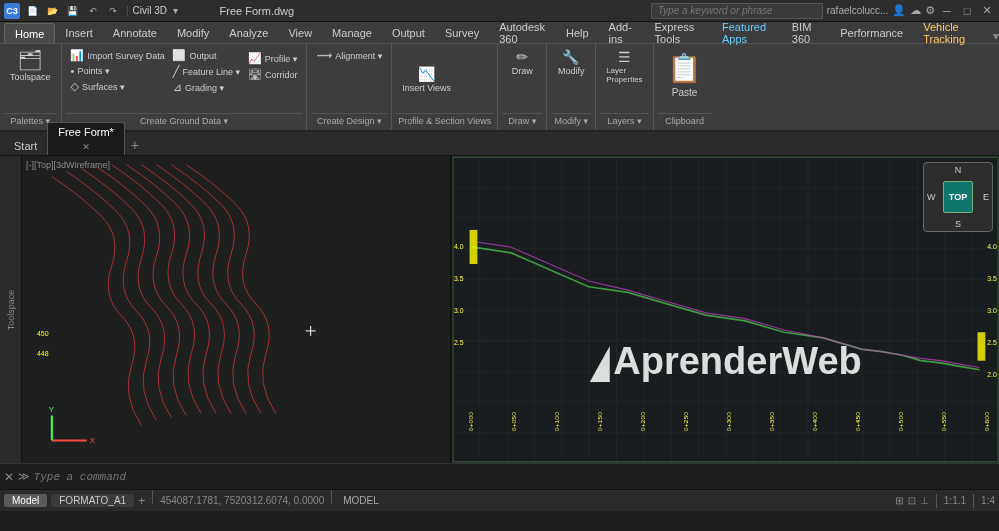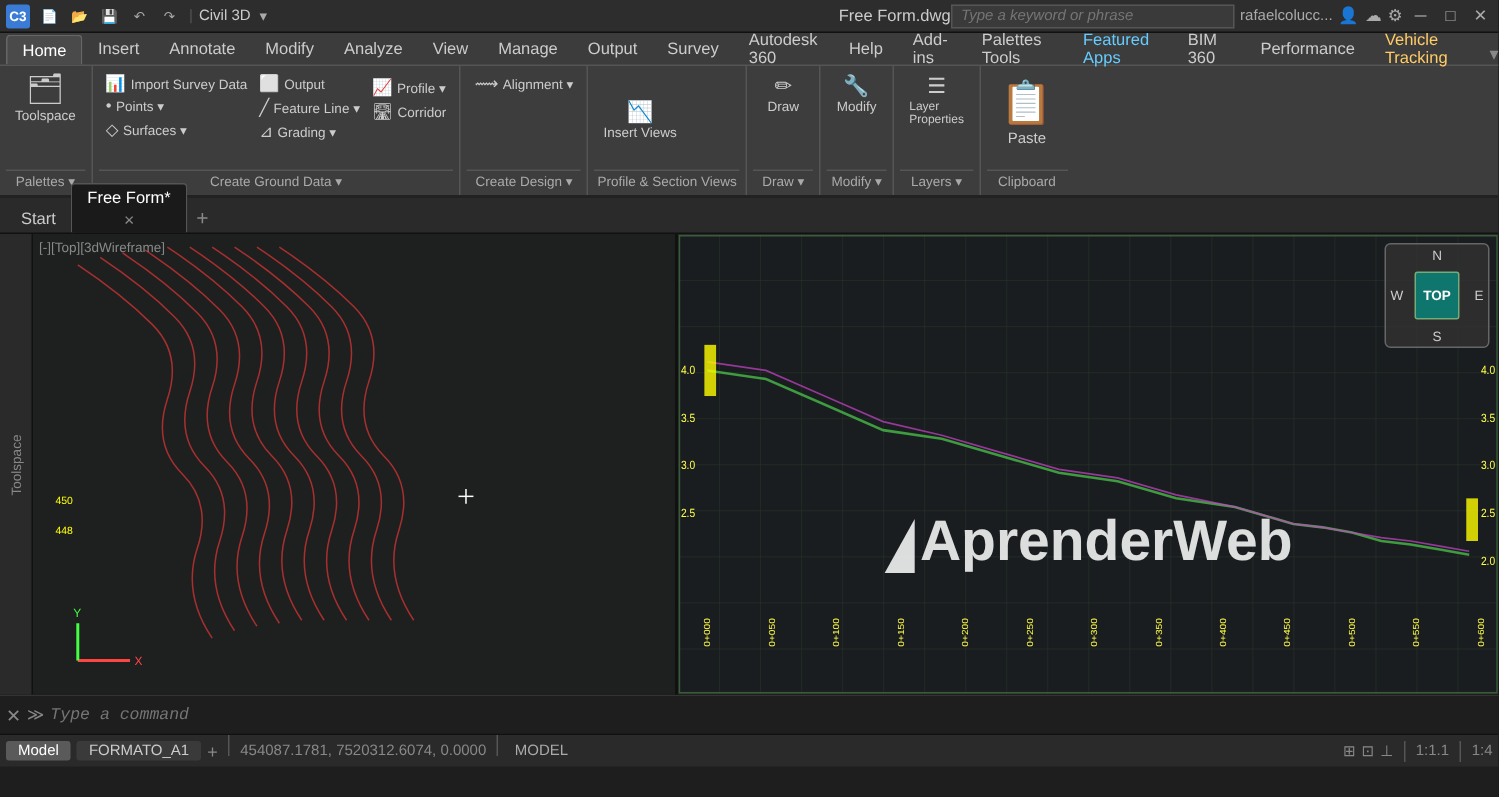--- a/index.html
+++ b/index.html
@@ -11,23 +11,23 @@
       background: #2d2d2d;
       display: flex;
       align-items: center;
       padding: 0 4px;
       border-bottom: 1px solid #111;
     }
     #titlebar .title-left { display: flex; align-items: center; gap: 4px; flex: 1; }
     #titlebar .app-icon { width: 16px; height: 16px; background: #3a7bd5; border-radius: 2px; display: flex; align-items: center; justify-content: center; font-size: 9px; color: white; font-weight: bold; }
     #titlebar .quick-access { display: flex; gap: 2px; align-items: center; }
     #titlebar .qa-btn { width: 18px; height: 16px; background: transparent; border: none; color: #aaa; font-size: 9px; cursor: pointer; display: flex; align-items: center; justify-content: center; }
-    #titlebar .title-center { flex: 2; text-align: right; font-size: 11px; color: #ccc; }
+    #titlebar .title-center { flex: 2; text-align: left; font-size: 11px; color: #ccc; }
     #titlebar .title-right { flex: 1; display: flex; align-items: center; justify-content: flex-end; gap: 4px; }
-    #titlebar .search-box { background: #3a3a3a; border: 1px solid #555; color: #aaa; font-size: 10px; padding: 1px 6px; width: 189px; height: 16px; font-style: italic; }
+    #titlebar .search-box { background: #3a3a3a; border: 1px solid #555; color: #aaa; font-size: 10px; padding: 1px 6px; width: 172px; height: 16px; font-style: italic; }
     #titlebar .user-area { display: flex; align-items: center; gap: 4px; font-size: 10px; color: #aaa; }
     #titlebar .win-btn { width: 16px; height: 16px; border: none; background: transparent; color: #aaa; cursor: pointer; font-size: 11px; display: flex; align-items: center; justify-content: center; }
 
     
     #ribbon-tabs {
       height: 22px;
       background: #3c3c3c;
       display: flex;
       align-items: flex-end;
       padding-left: 4px;
@@ -358,21 +358,21 @@
   <div class="ribbon-tab">Annotate</div>
   <div class="ribbon-tab">Modify</div>
   <div class="ribbon-tab">Analyze</div>
   <div class="ribbon-tab">View</div>
   <div class="ribbon-tab">Manage</div>
   <div class="ribbon-tab">Output</div>
   <div class="ribbon-tab">Survey</div>
   <div class="ribbon-tab">Autodesk 360</div>
   <div class="ribbon-tab">Help</div>
   <div class="ribbon-tab">Add-ins</div>
-  <div class="ribbon-tab">Palettes Tools</div>
+  <div class="ribbon-tab">Express Tools</div>
   <div class="ribbon-tab featured">Featured Apps</div>
   <div class="ribbon-tab">BIM 360</div>
   <div class="ribbon-tab">Performance</div>
   <div class="ribbon-tab vehicle">Vehicle Tracking</div>
   <div style="margin-left:4px;color:#888;font-size:12px;cursor:pointer;">▾</div>
 </div>
 
 <div id="ribbon">
 
   <div class="ribbon-group">

